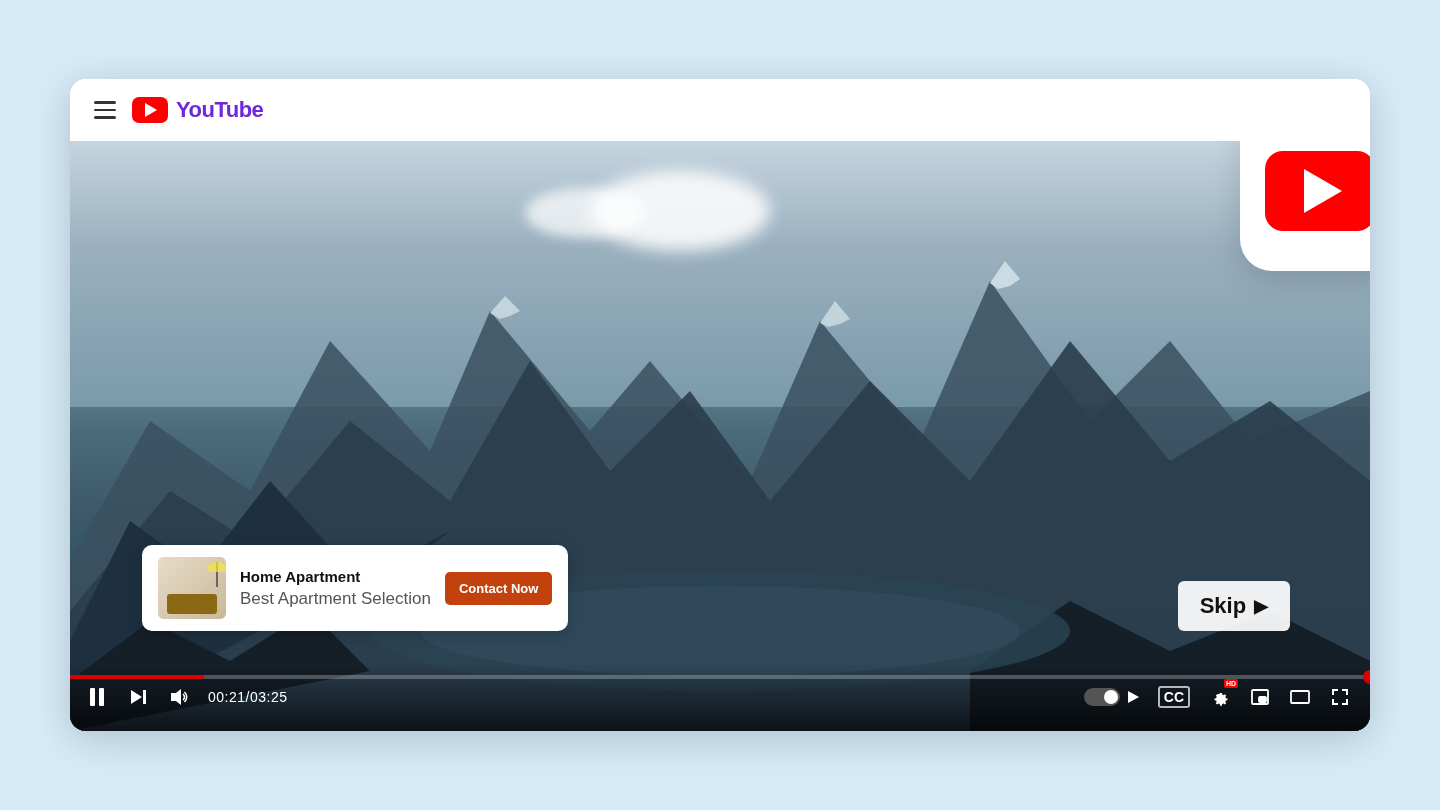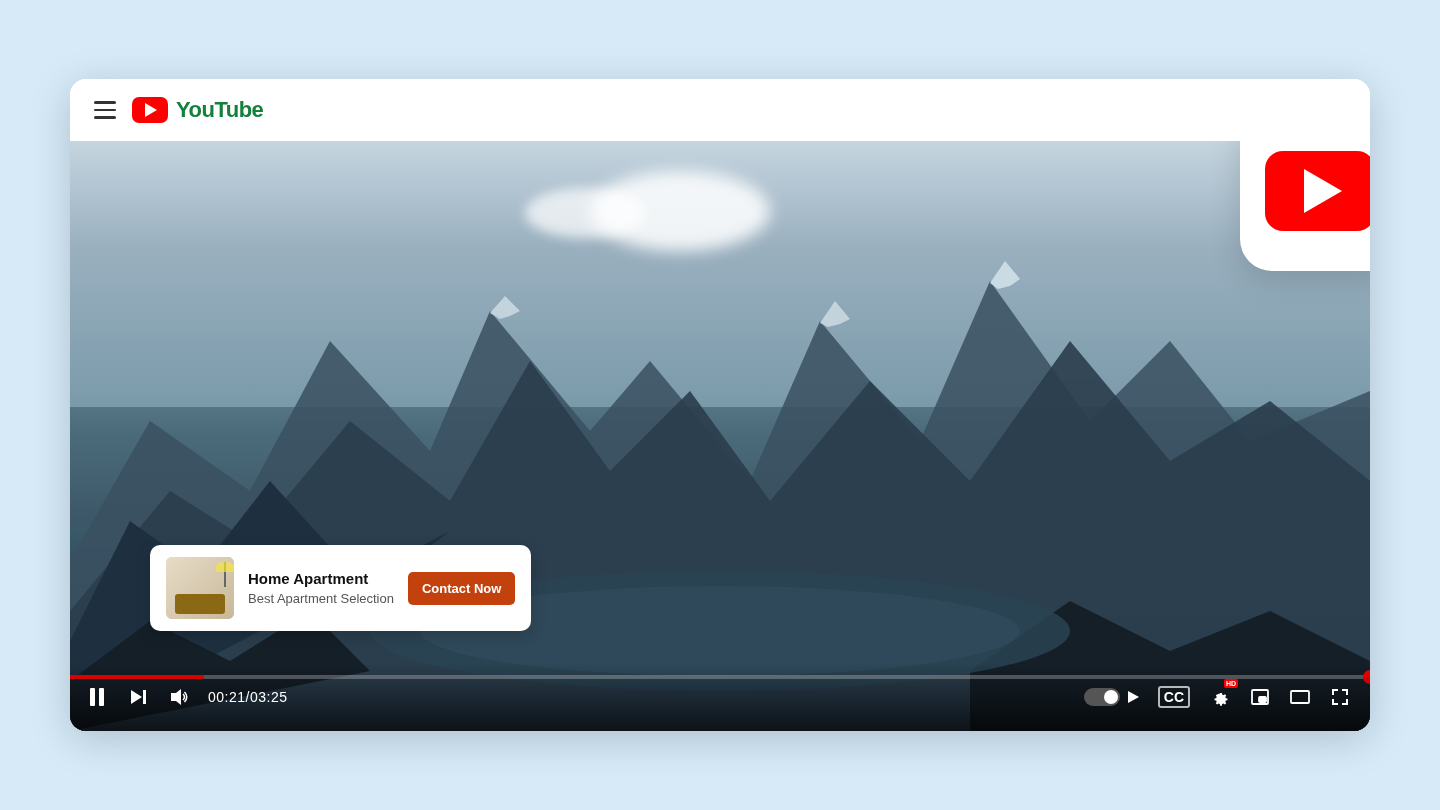--- a/index.html
+++ b/index.html
@@ -57,21 +57,21 @@
     .yt-logo-icon::after {
       content: '';
       border-left: 12px solid #fff;
       border-top: 7px solid transparent;
       border-bottom: 7px solid transparent;
       margin-left: 2px;
     }
     .yt-logo-text {
       font-size: 22px;
       font-weight: 700;
-      color: #15803d;
+      color: #6d28d9;
       letter-spacing: -0.5px;
     }
     .video-container {
       position: relative;
       width: 100%;
       background: #1a1a1a;
       border-radius: 0 0 16px 16px;
       overflow: hidden;
     }
     .video-bg {
@@ -244,21 +244,21 @@
       color: #fff;
       font-size: 7px;
       font-weight: 700;
       padding: 1px 2px;
       border-radius: 2px;
     }
     
     .ad-card {
       position: absolute;
       bottom: 100px;
-      left: 80px;
+      left: 72px;
       background: #fff;
       border-radius: 10px;
       padding: 12px 16px;
       display: flex;
       align-items: center;
       gap: 14px;
       box-shadow: 0 4px 16px rgba(0,0,0,0.2);
       min-width: 340px;
     }
     .ad-thumbnail {
@@ -308,21 +308,21 @@
     .ad-info {
       flex: 1;
     }
     .ad-title {
       font-size: 15px;
       font-weight: 700;
       color: #111;
       margin-bottom: 4px;
     }
     .ad-subtitle {
-      font-size: 13px;
+      font-size: 17px;
       color: #555;
     }
     .ad-cta {
       background: #c2410c;
       color: #fff;
       border: none;
       border-radius: 5px;
       padding: 9px 14px;
       font-size: 13px;
       font-weight: 600;
@@ -523,18 +523,22 @@
           <div class="apt-table"></div>
         </div>
       </div>
       <div class="ad-info">
         <div class="ad-title">Home Apartment</div>
         <div class="ad-subtitle">Best Apartment Selection</div>
       </div>
       <button class="ad-cta">Contact Now</button>
     </div>
 
+    <button class="skip-btn">
+      <span>Skip</span>
+      <span class="skip-arrow">▶</span>
+    </button>
 
     <div class="yt-floating">
       <div class="yt-floating-icon"></div>
     </div>
   </div>
 </div>
 
 </body></html>

